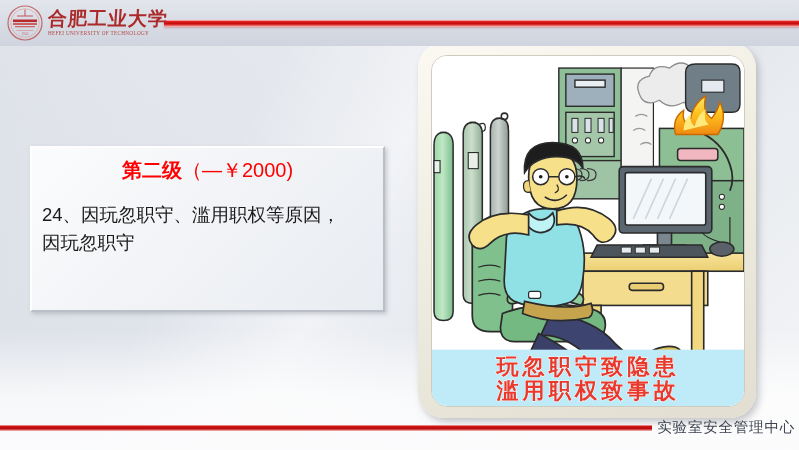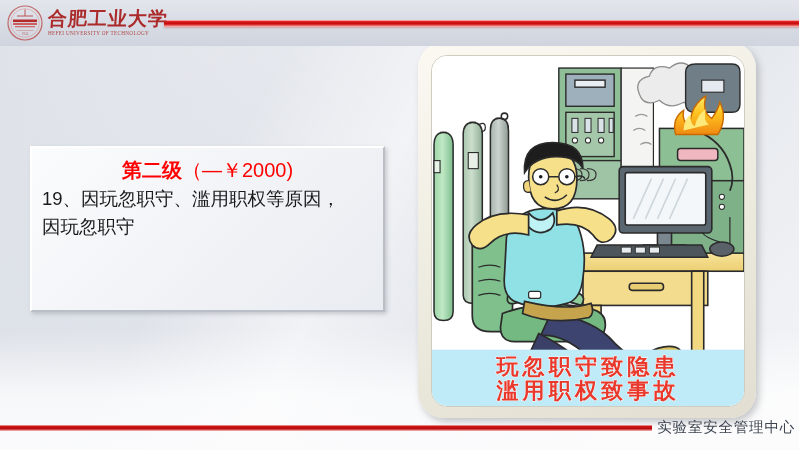--- a/index.html
+++ b/index.html
@@ -107,21 +107,21 @@
     padding: 10px 8px 8px 8px;
   }
   .panel-title {
     text-align: center;
     color: #ff0000;
     font-family: "Liberation Sans", "DejaVu Sans", sans-serif;
     font-size: 20px;
     font-weight: bold;
     line-height: 1.25;
     white-space: nowrap;
-    margin-bottom: 2px;
+    margin-bottom: 18px;
     letter-spacing: 0px;
   }
   .panel-title .amount {
     font-weight: normal;
   }
   .panel-body {
     color: #1a1a1a;
     font-size: 18.5px;
     line-height: 1.52;
     letter-spacing: 0px;
@@ -203,21 +203,21 @@
         <span class="logo-en">HEFEI UNIVERSITY OF TECHNOLOGY</span>
       </div>
     </div>
   </div>
 
   <div class="text-panel">
     <div class="panel-title">
       <span>第二级</span><span class="amount">（—￥2000)</span>
     </div>
     <div class="panel-body">
-      <div>19、因玩忽职守、滥用职权等原因，</div>
+      <div>24、因玩忽职守、滥用职权等原因，</div>
       <div>因玩忽职守</div>
     </div>
   </div>
 
   <div class="illus-card">
     <div class="illus-inner">
       <svg class="illus-svg" viewBox="0 0 310 348" preserveAspectRatio="none">
         <defs>
           <linearGradient id="cyl1" x1="0" y1="0" x2="1" y2="0">
             <stop offset="0%" stop-color="#9ed6a8"></stop>

